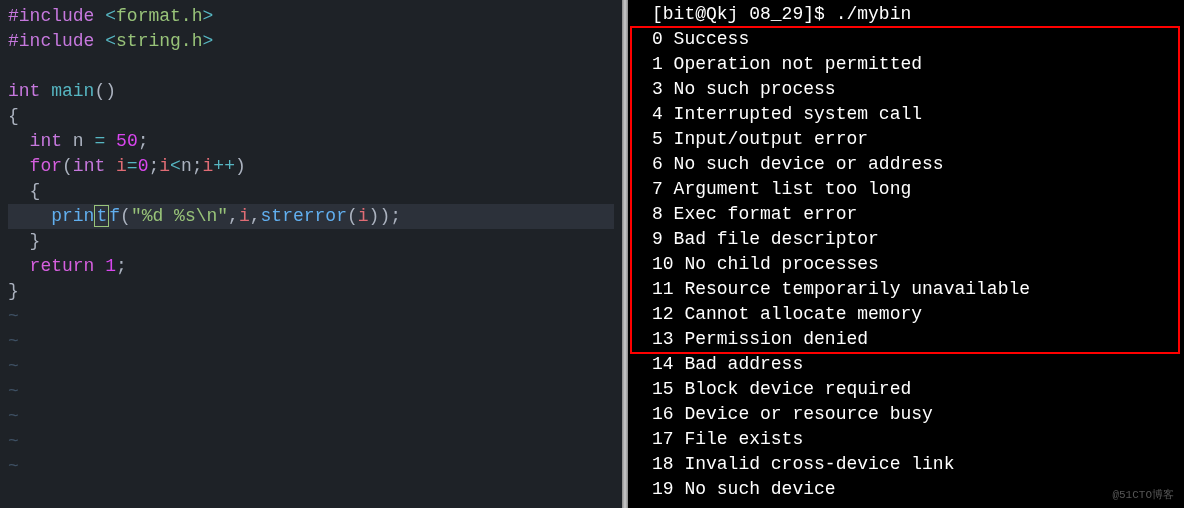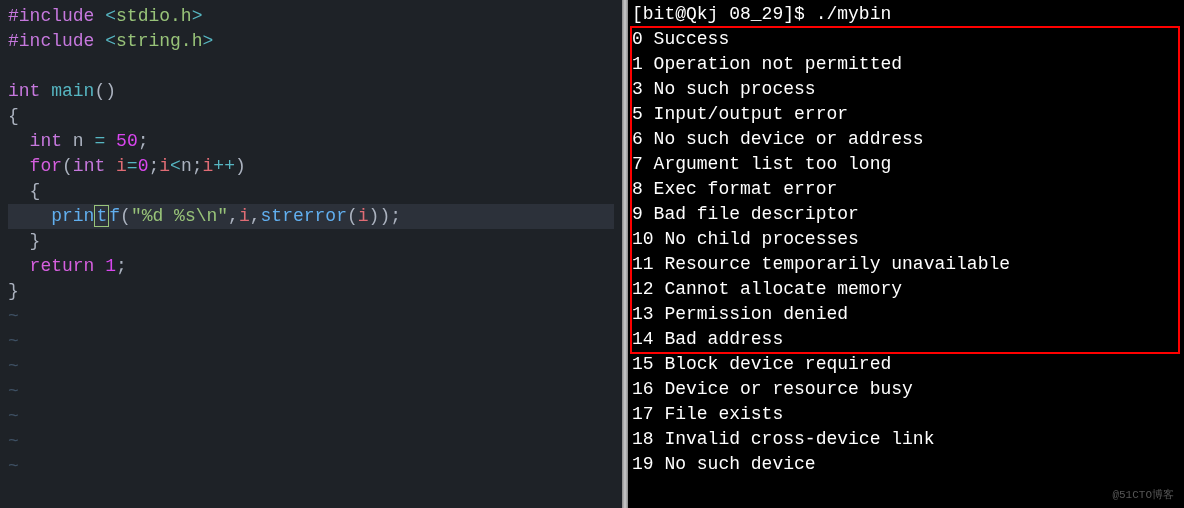--- a/index.html
+++ b/index.html
@@ -29,21 +29,21 @@
       white-space: pre;
     }
     .divider {
       width: 6px;
       background: linear-gradient(to right, #888 0%, #ccc 50%, #888 100%);
     }
     .terminal-pane {
       flex: 1;
       background: #000;
       color: #fff;
-      padding: 2px 4px;
+      padding: 2px 24px;
       line-height: 25px;
       position: relative;
       white-space: nowrap;
     }
     .terminal-pane .tline {
       white-space: pre;
     }
     .preproc { color: #c678dd; font-family: Liberation Mono, monospace; }
     .string { color: #98c379; }
     .angle-bracket { color: #56b6c2; }
@@ -83,21 +83,21 @@
       right: 10px;
       color: #555;
       font-size: 11px;
       margin-top: 36px;
     }
   </style>
 </head>
 <body>
 
 <div class="editor-pane">
-  <div class="line"><span class="preproc">#include</span> <span class="angle-bracket">&lt;</span><span class="string">stdio.h</span><span class="angle-bracket">&gt;</span></div>
+  <div class="line"><span class="preproc">#include</span> <span class="angle-bracket">&lt;</span><span class="string">format.h</span><span class="angle-bracket">&gt;</span></div>
   <div class="line"><span class="preproc">#include</span> <span class="angle-bracket">&lt;</span><span class="string">string.h</span><span class="angle-bracket">&gt;</span></div>
   <div class="line">&nbsp;</div>
   <div class="line"><span class="keyword-type">int</span> <span class="func-name">main</span><span class="paren">()</span></div>
   <div class="line"><span class="brace">{</span></div>
   <div class="line"><span>  </span><span class="keyword-type">int</span> <span class="fg-default">n</span> <span class="op">=</span> <span class="number">50</span><span class="fg-default">;</span></div>
   <div class="line"><span>  </span><span class="keyword-ctrl">for</span><span class="paren">(</span><span class="keyword-type">int</span> <span class="var">i</span><span class="op">=</span><span class="number">0</span><span class="fg-default">;</span><span class="var">i</span><span class="op">&lt;</span><span class="fg-default">n</span><span class="fg-default">;</span><span class="var">i</span><span class="op">++</span><span class="paren">)</span></div>
   <div class="line"><span>  </span><span class="brace">{</span></div>
   <div class="line highlight-line"><span>    </span><span class="func-call">prin</span><span class="func-call cursor-box">t</span><span class="func-call">f</span><span class="paren">(</span><span class="string">"%d %s\n"</span><span class="fg-default">,</span><span class="var">i</span><span class="fg-default">,</span><span class="func-call">strerror</span><span class="paren">(</span><span class="var">i</span><span class="paren">)</span><span class="paren">)</span><span class="fg-default">;</span></div>
   <div class="line"><span>  </span><span class="brace">}</span></div>
   <div class="line"><span>  </span><span class="keyword-ctrl">return</span> <span class="number">1</span><span class="fg-default">;</span></div>
@@ -112,20 +112,21 @@
 </div>
 
 <div class="divider"></div>
 
 <div class="terminal-pane">
   <div class="tline"><span class="prompt-user">[bit@Qkj 08_29]$ </span><span>./mybin</span></div>
   <div id="terminal-output">
       <div class="tline">0 Success</div>
       <div class="tline">1 Operation not permitted</div>
       <div class="tline">3 No such process</div>
+      <div class="tline">4 Interrupted system call</div>
       <div class="tline">5 Input/output error</div>
       <div class="tline">6 No such device or address</div>
       <div class="tline">7 Argument list too long</div>
       <div class="tline">8 Exec format error</div>
       <div class="tline">9 Bad file descriptor</div>
       <div class="tline">10 No child processes</div>
       <div class="tline">11 Resource temporarily unavailable</div>
       <div class="tline">12 Cannot allocate memory</div>
       <div class="tline">13 Permission denied</div>
       <div class="tline">14 Bad address</div>

